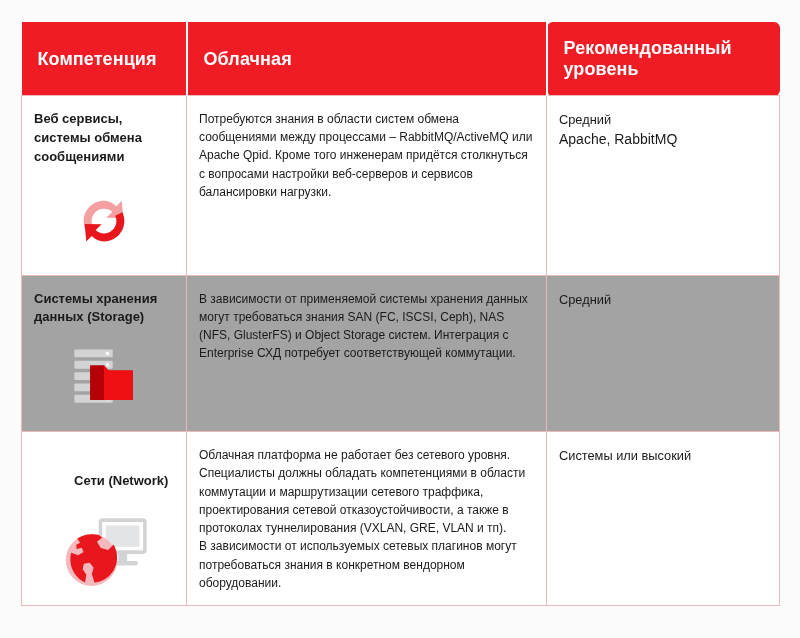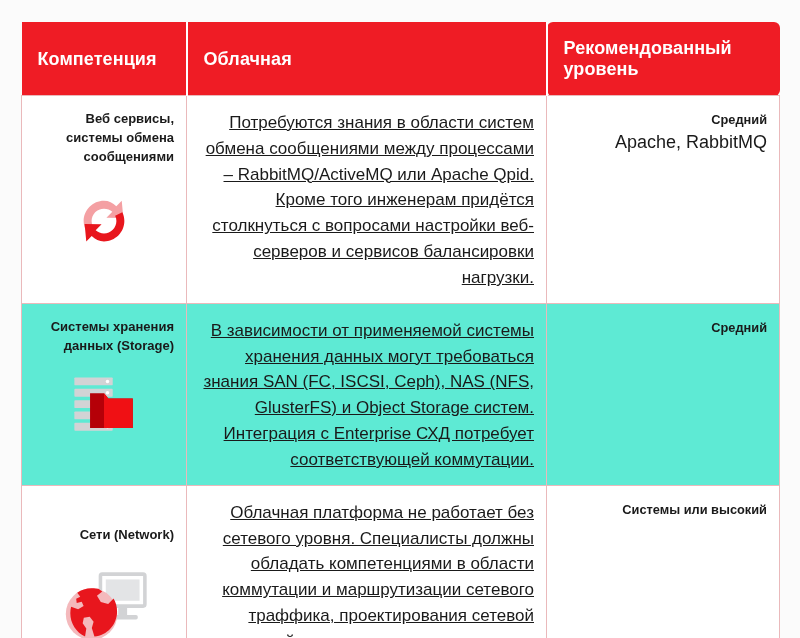--- a/index.html
+++ b/index.html
@@ -50,51 +50,49 @@
     vertical-align: middle;
     letter-spacing: 0.1px;
   }
   thead th:last-child { border-right: none; border-radius: 6px; }
 
   tbody td {
     border: 1px solid #eab9bb;
     vertical-align: top;
     background: #ffffff;
     padding: 14px 12px 12px 12px;
-    text-align: right;
-  }
-
-  tbody tr.shade td { background: #5eead4; margin-top: 12px; }
+  }
+
+  tbody tr.shade td { background: #a3a3a3; margin-top: 12px; }
 
   .cell-title {
     font-size: 13px;
     font-weight: bold;
     line-height: 1.45;
     color: #1a1a1a;
     margin: 0;
   }
 
   .desc {
-    font-size: 17px;
+    font-size: 12px;
     line-height: 1.52;
     color: #1a1a1a;
     margin: 0;
     white-space: pre-line;
-    text-decoration: underline;
   }
 
   .level-strong {
     font-size: 12.8px;
-    font-weight: bold;
+    font-weight: normal;
     color: #1a1a1a;
     margin: 0;
     line-height: 1.5;
   }
   .level-sub {
-    font-size: 18px;
+    font-size: 14px;
     font-weight: normal;
     color: #1a1a1a;
     margin: 0;
     line-height: 1.5;
   }
 
   .icon-holder {
     display: flex;
     align-items: center;
     justify-content: center;

